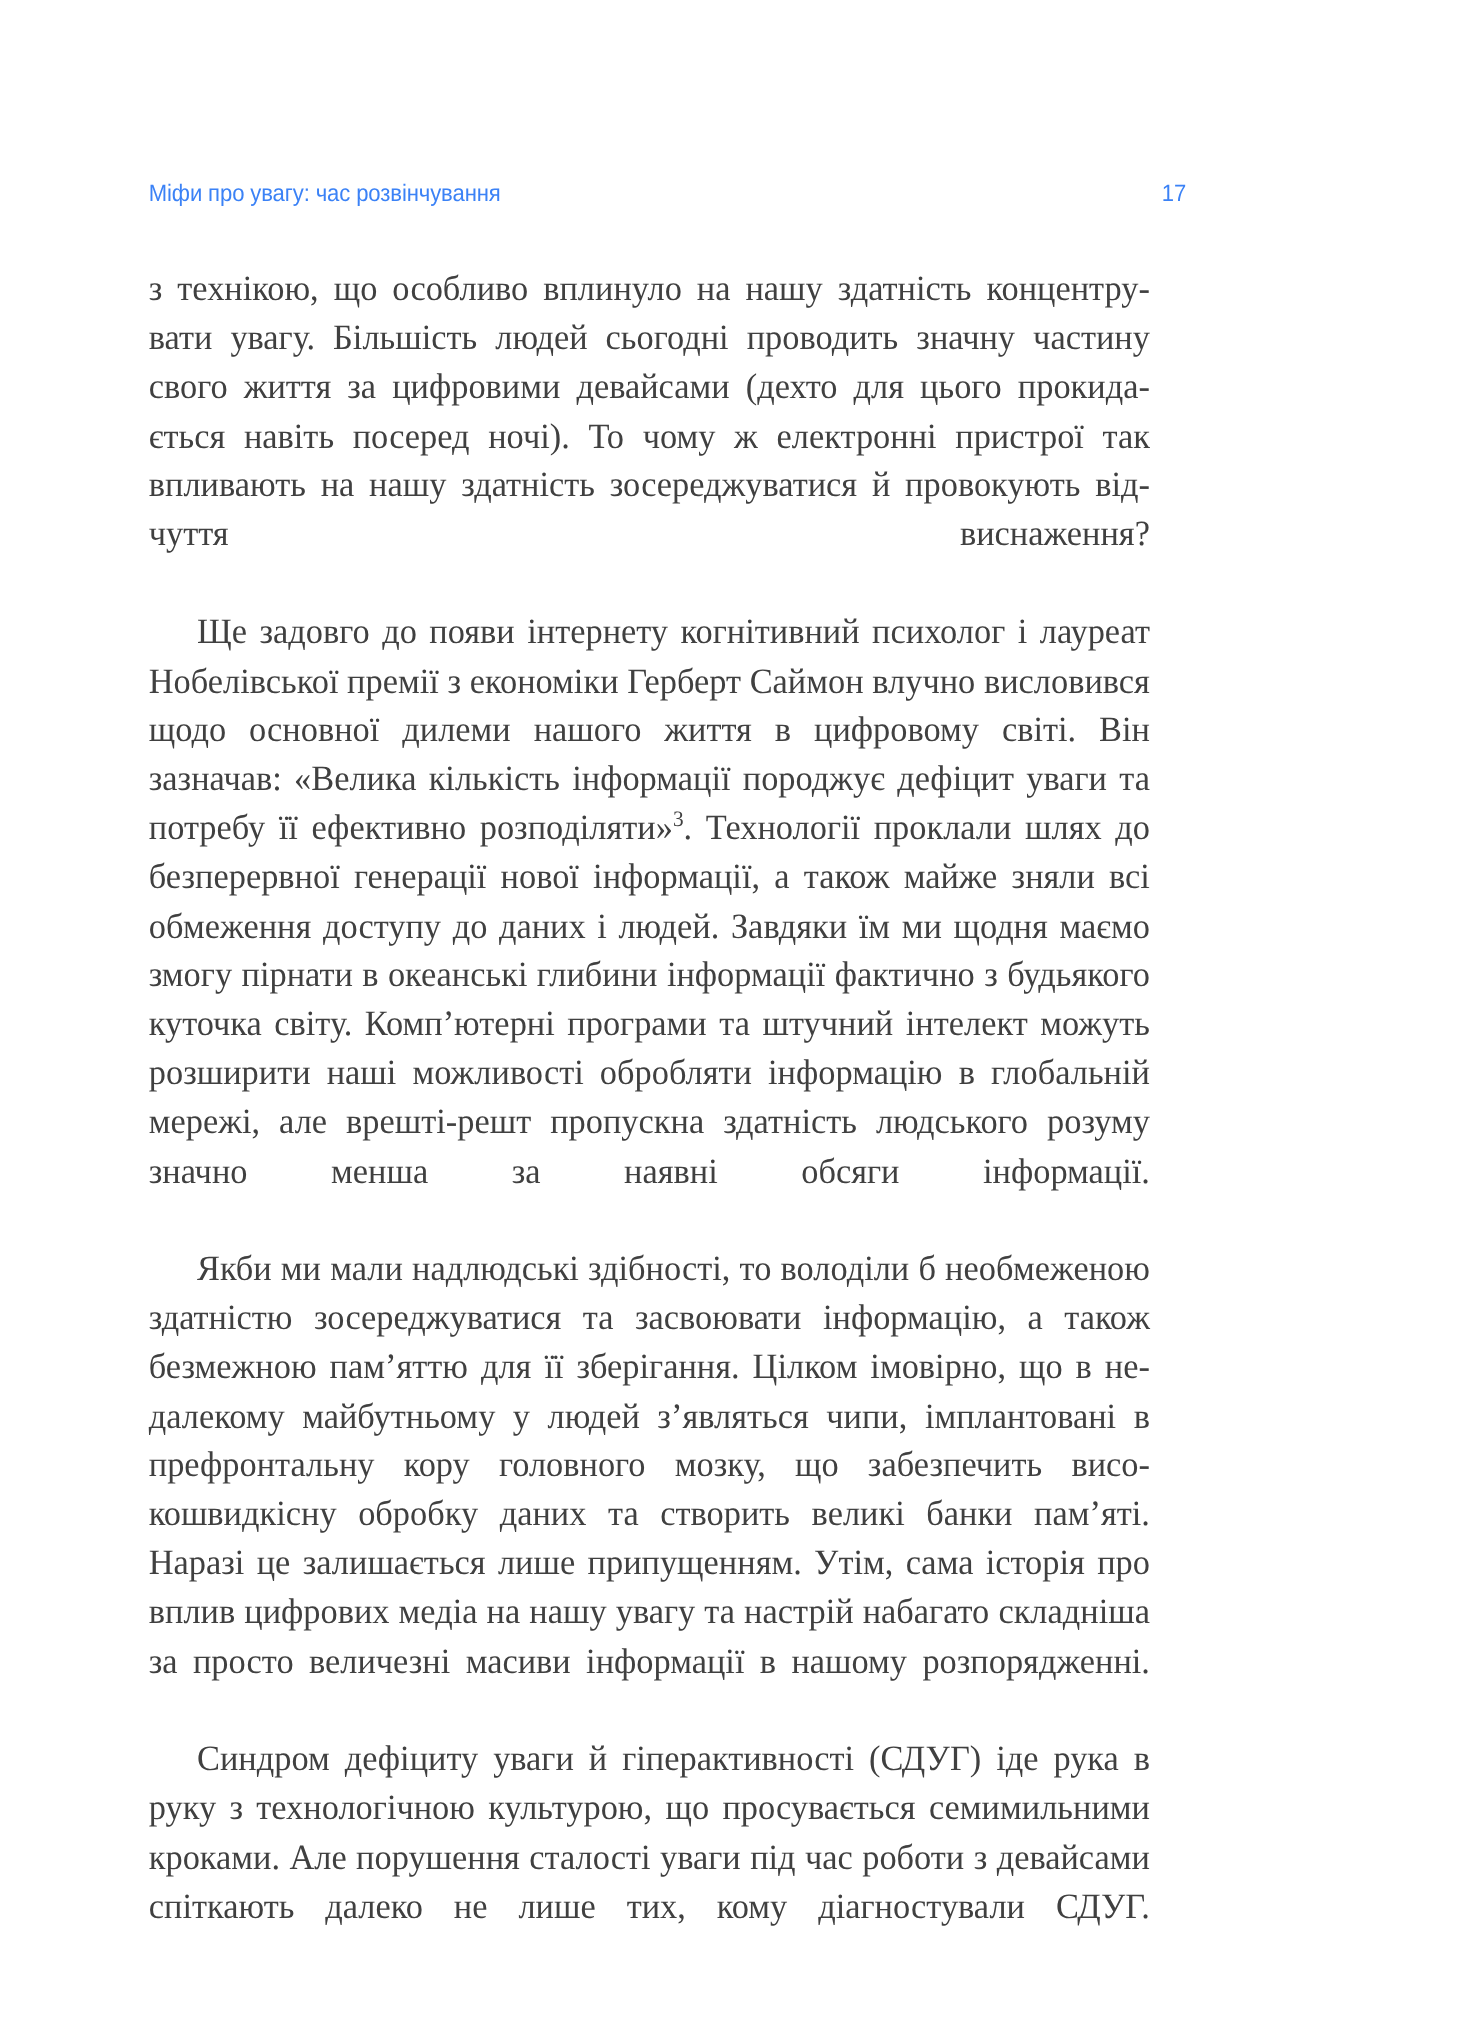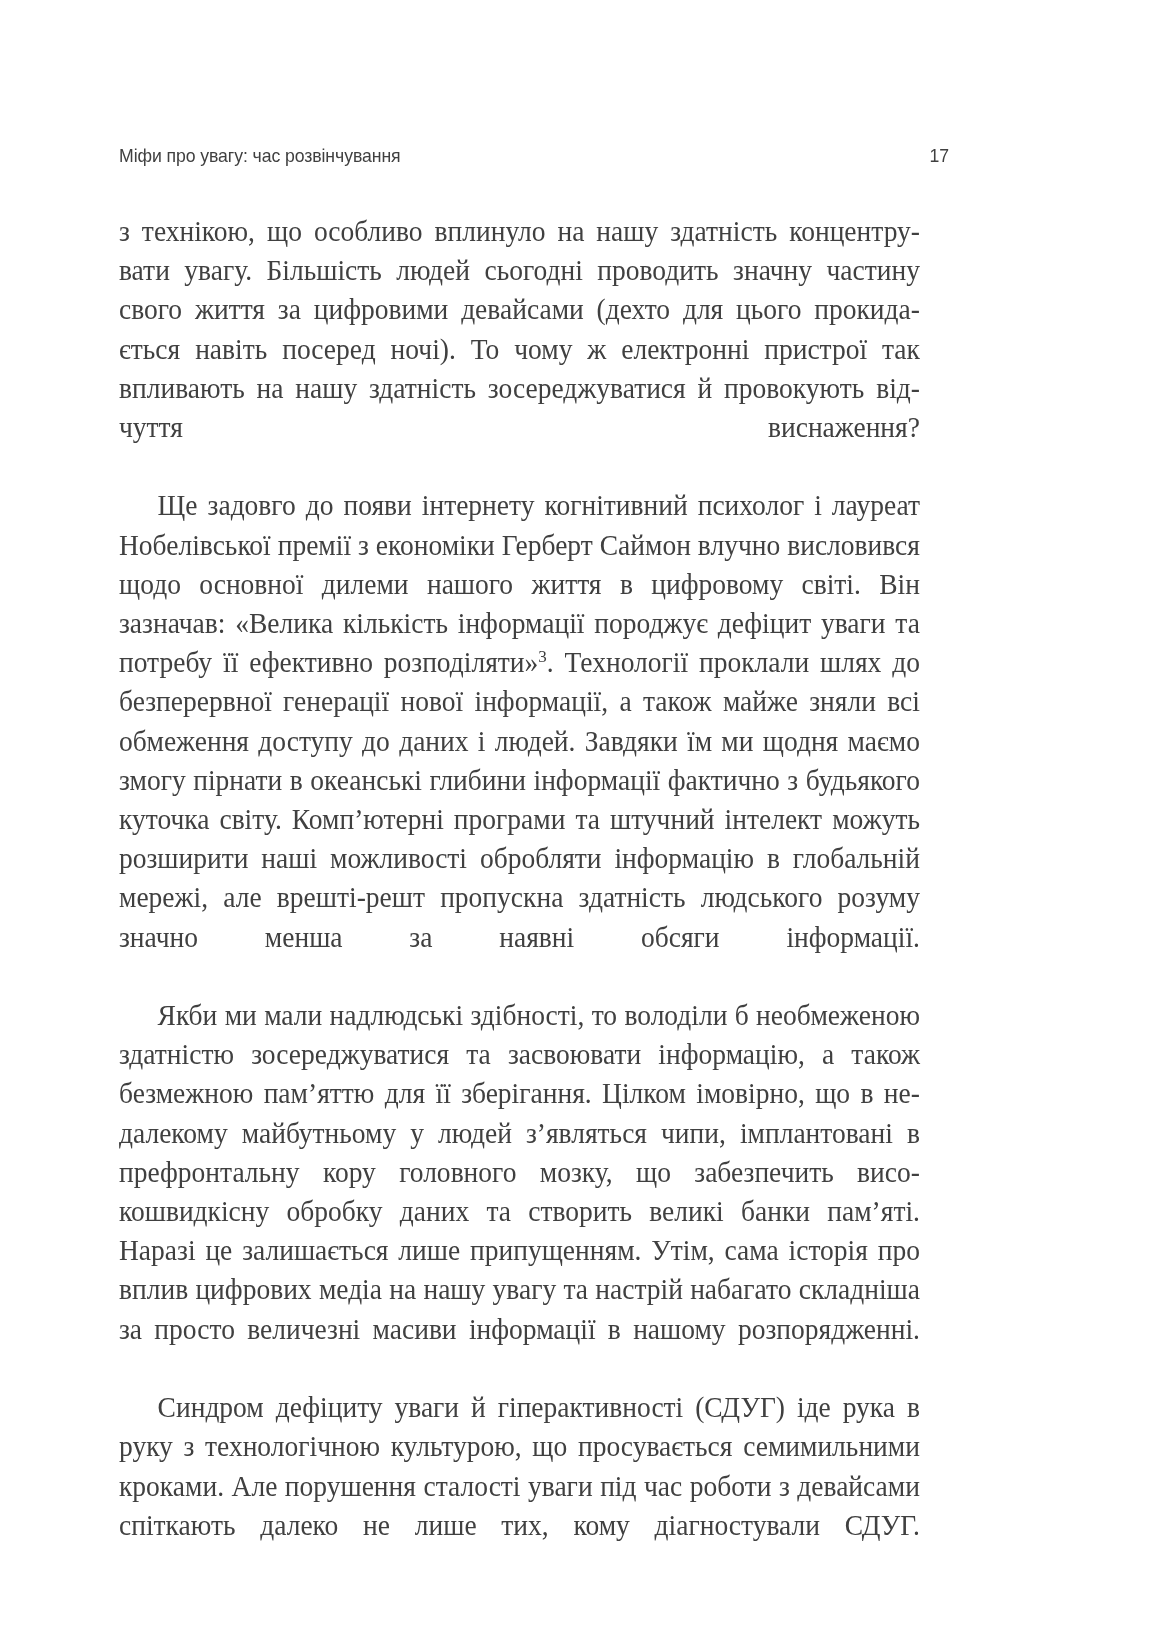--- a/index.html
+++ b/index.html
@@ -27,21 +27,21 @@
     position: absolute;
     left: 119px;
     top: 144px;
     width: 830px;
     display: flex;
     align-items: center;
     justify-content: space-between;
     font-family: "Liberation Sans", "DejaVu Sans", sans-serif;
     font-size: 19px;
     line-height: 24px;
-    color: #404040;
+    color: #3b82f6;
     letter-spacing: -0.1px;
   }
 
   .running-head .rh-title {
     white-space: nowrap;
     transform: scaleX(0.93);
     transform-origin: left center;
   }
 
   .running-head .rh-folio {

